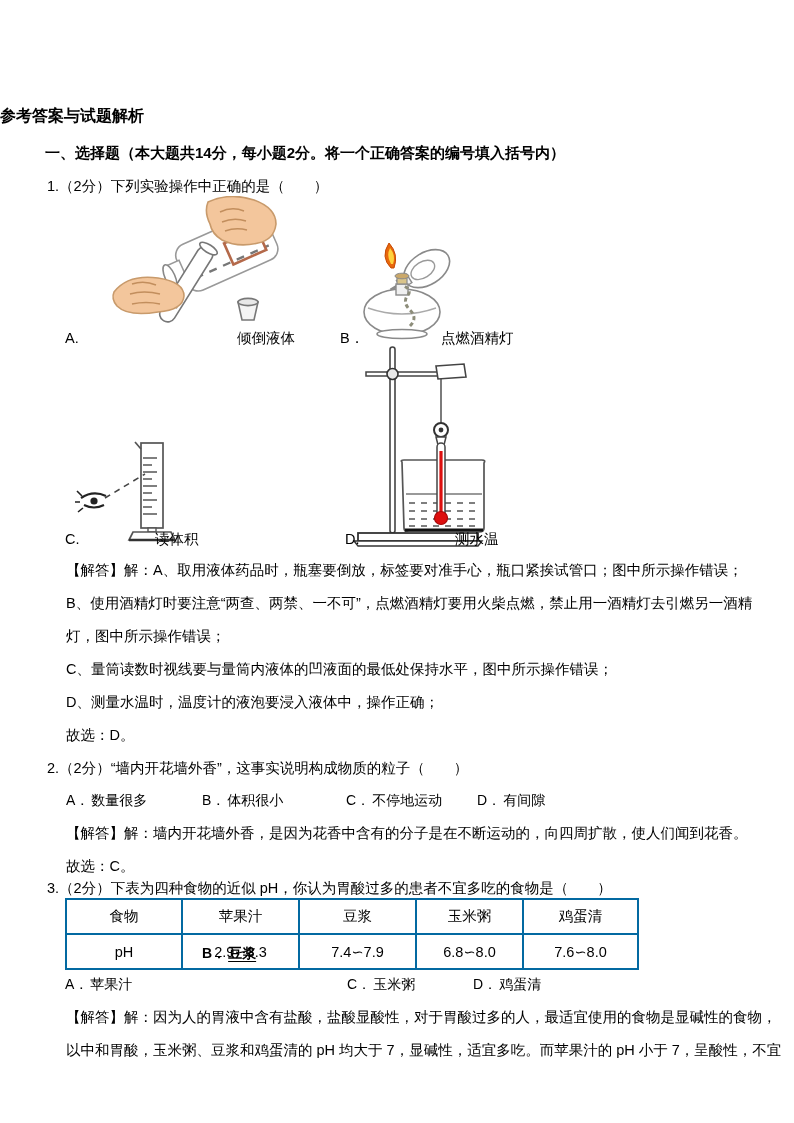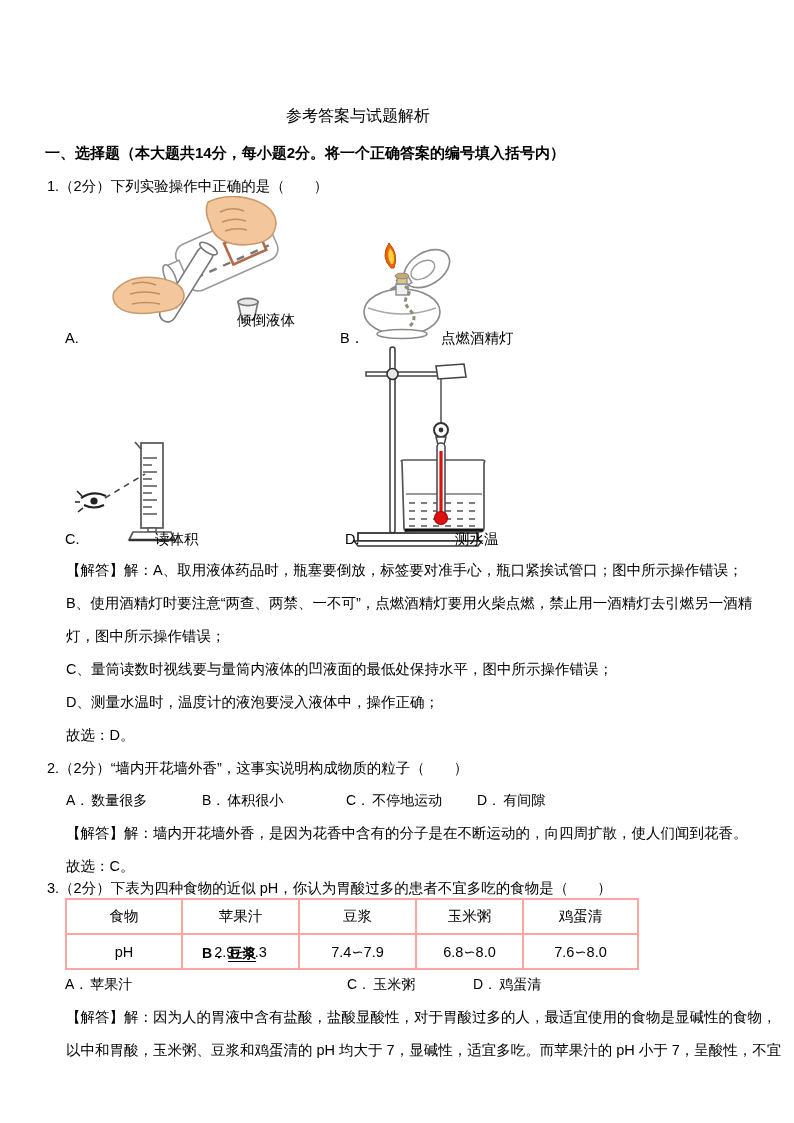--- a/index.html
+++ b/index.html
@@ -1,27 +1,27 @@
 <!DOCTYPE html>
 <html><head>
 <meta charset="utf-8">
 <style>
   html,body{margin:0;padding:0;background:#fff;}
   .page{position:relative;width:794px;height:1123px;background:#fff;overflow:hidden;
         font-family:"Liberation Sans",sans-serif;color:#000;font-size:14px;}
   .abs{position:absolute;white-space:nowrap;line-height:18px;}
-  .title{left:0;top:107px;width:716px;text-align:center;font-size:16px;font-weight:normal;}
+  .title{left:0;top:107px;width:716px;font-size:16px;font-weight:bold;}
   .heading{left:45px;top:144px;font-size:15px;font-weight:bold;}
   .qline{font-size:14.5px;}
   .expl{font-size:14.5px;}
   .figlabel{font-size:14.5px;}
   .opt .lab{margin-right:2px;}
   .u{text-decoration:underline;text-underline-offset:3px;}
   table.ph{position:absolute;left:65px;top:898px;border-collapse:collapse;table-layout:fixed;}
-  table.ph td{border:2px solid #fca5a5;text-align:center;vertical-align:middle;
+  table.ph td{border:2px solid #0369a1;text-align:center;vertical-align:middle;
               height:33px;font-size:14.5px;padding:0;}
   svg{display:block;position:absolute;}
 </style>
 </head>
 <body>
 
 <div class="page">
 
   <div class="abs title">参考答案与试题解析</div>
   <div class="abs heading">一、选择题（本大题共14分，每小题2分。将一个正确答案的编号填入括号内）</div>
@@ -74,21 +74,21 @@
       <path d="M18 66 Q52 78 86 66" fill="none" stroke="#aaa" stroke-width="1.4"></path>
       <ellipse cx="52" cy="92" rx="25" ry="4.5" fill="#ffffff" stroke="#8a8a8a" stroke-width="1.6"></ellipse>
       <rect x="46" y="42" width="12" height="11" fill="#f0f0f0" stroke="#8a8a8a" stroke-width="1.4"></rect>
       <rect x="47" y="34" width="10" height="8" fill="#d9c48a" stroke="#8a8a8a" stroke-width="1.2"></rect>
       <ellipse cx="52" cy="34" rx="7" ry="2.8" fill="#caa86a" stroke="#8a8a8a" stroke-width="1"></ellipse>
       <path d="M60 84 Q68 76 60 68 Q52 60 58 53 Q62 48 54 44" fill="none" stroke="#8d8d7a" stroke-width="3" stroke-dasharray="4 3"></path>
     </g>
   </svg>
 
   <div class="abs figlabel" style="left:65px;top:329px;">A.</div>
-  <div class="abs figlabel" style="left:237px;top:311px;text-align:right;">倾倒液体</div>
+  <div class="abs figlabel" style="left:237px;top:329px;text-align:right;">倾倒液体</div>
   <div class="abs figlabel" style="left:340px;top:329px;">B．</div>
   <div class="abs figlabel" style="left:441px;top:329px;">点燃酒精灯</div>
 
   <svg style="left:75px;top:436px;" width="130" height="112" viewBox="0 0 130 112">
     <g>
       <rect x="66" y="7" width="22" height="85" fill="#ffffff" stroke="#555" stroke-width="1.7"></rect>
       <path d="M66 13 L60 6" stroke="#555" stroke-width="1.7" fill="none"></path>
       <path d="M68 22 H82 M68 29 H77 M68 36 H82 M68 43 H77 M68 50 H82 M68 57 H77 M68 64 H82 M68 71 H77 M68 78 H82" stroke="#555" stroke-width="1.3" fill="none"></path>
       <path d="M73 92 H81 V96 H73 Z" fill="#fff" stroke="#555" stroke-width="1.4"></path>
       <path d="M58 96 L96 96 L100 104 L54 104 Z" fill="#ffffff" stroke="#555" stroke-width="1.7"></path>

